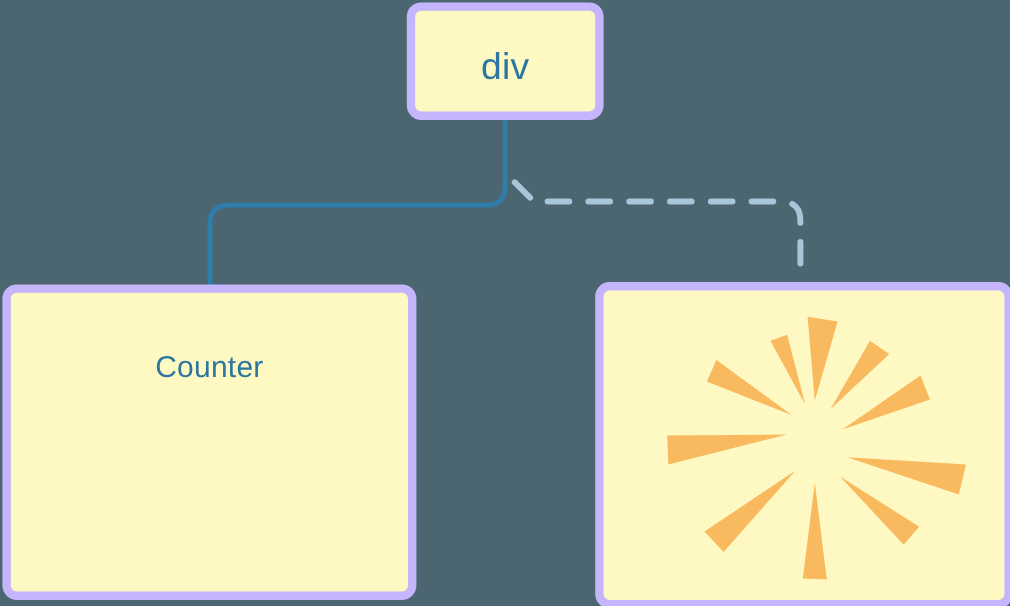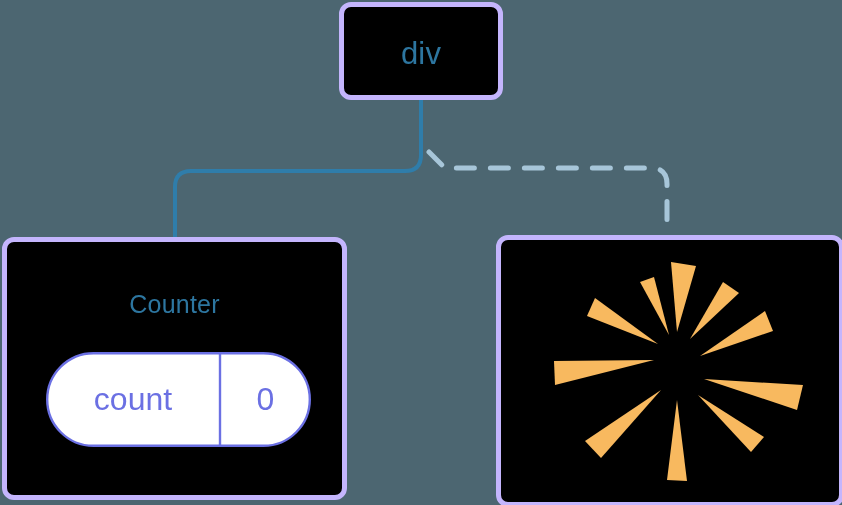--- a/index.html
+++ b/index.html
@@ -22,22 +22,22 @@
   .edges {
     position: absolute;
     left: 0;
     top: 0;
     width: 842px;
     height: 505px;
     pointer-events: none;
   }
   .node {
     position: absolute;
-    background: #000000;
-    border: 5px solid #c4b5fd;
+    background: #fef9c3;
+    border: 7px solid #c4b5fd;
     border-radius: 12px;
     box-sizing: border-box;
   }
   #node-div {
     left: 339px;
     top: 2px;
     width: 164px;
     height: 98px;
   }
   #node-counter {
@@ -119,28 +119,20 @@
     <path d="M 429 152 L 445 168 L 651 168 Q 667 168 667 184 L 667 235" fill="none" stroke="#a7c6d9" stroke-width="5" stroke-linecap="round" stroke-dasharray="18 16"></path>
   </svg>
 
   <div class="node" id="node-div">
     <div class="node-title">div</div>
   </div>
 
   <div class="node" id="node-counter">
     <div class="node-title">Counter</div>
 
-    <div class="pill-wrap">
-      <svg class="pill-svg" width="265" height="95" viewBox="0 0 265 95" xmlns="http://www.w3.org/2000/svg">
-        <rect x="1.2" y="1.2" width="262.6" height="92.6" rx="46.3" ry="46.3" fill="#ffffff" stroke="#6b70e3" stroke-width="2.4"></rect>
-        <line x1="174" y1="1.2" x2="174" y2="93.8" stroke="#6b70e3" stroke-width="2.4"></line>
-      </svg>
-      <div class="pill-text" id="pill-key">count</div>
-      <div class="pill-text" id="pill-value">0</div>
-    </div>
   </div>
 
   <div class="node" id="node-burst">
     <div class="burst">
       <svg width="348" height="272" viewBox="0 0 348 272" xmlns="http://www.w3.org/2000/svg">
         <g fill="#f8b95f">
           <polygon points="176,92 170,22 195,26"></polygon>
           <polygon points="168,95 139,42 153,37"></polygon>
           <polygon points="157,104 86,76 94,58"></polygon>
           <polygon points="153,120 53,121 54,145"></polygon>

